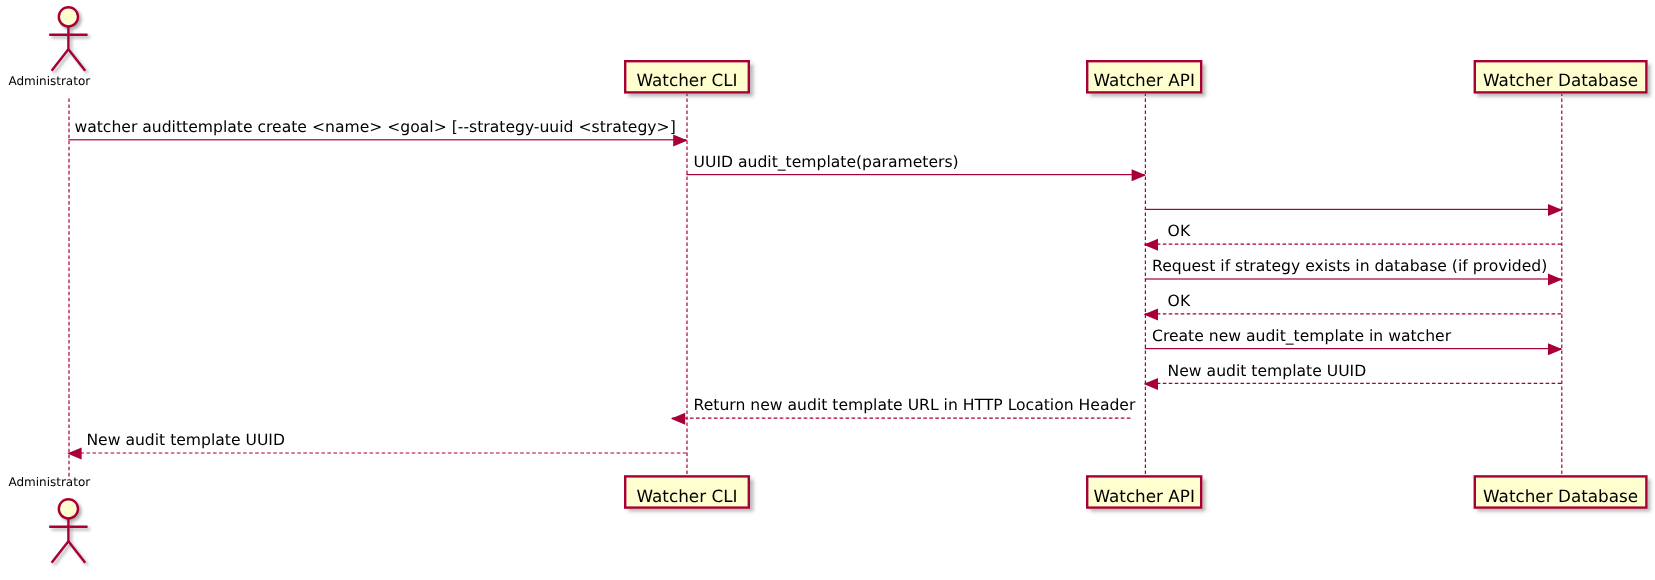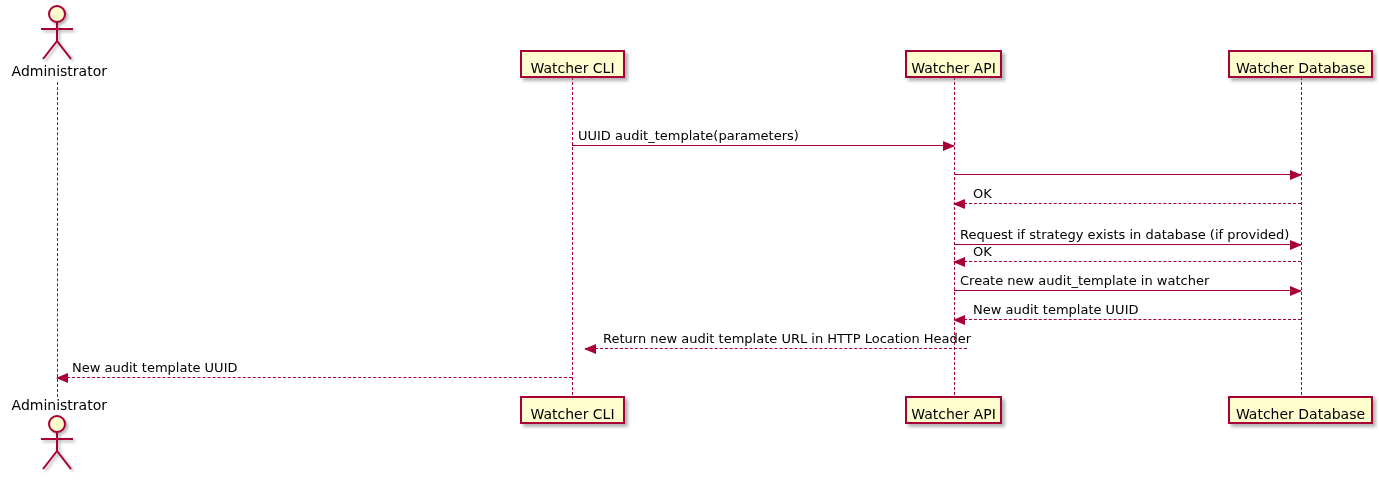--- a/index.html
+++ b/index.html
@@ -15,21 +15,21 @@
     background:var(--fill,#FEFECE);
     border:2px solid var(--accent,#A80036);
     box-shadow:3px 3px 3px rgba(90,90,90,0.45);
     display:flex; align-items:flex-end; justify-content:center;
     font-size:14px; white-space:nowrap;
   }
   .lifeline {
     position:absolute; width:0;
     border-left:1px dashed var(--accent,#A80036);
   }
-  .actor-label { position:absolute; font-size:14px; text-align:right; white-space:nowrap; }
+  .actor-label { position:absolute; font-size:10px; text-align:left; white-space:nowrap; }
   .actor-figure { position:absolute; filter:drop-shadow(2.5px 2.5px 1.5px rgba(110,110,110,0.55)); }
   .msg { position:absolute; height:20px; }
   .msg .lbl { position:absolute; bottom:3px; white-space:nowrap; font-size:13px; }
   .msg .line { position:absolute; left:0; right:0; bottom:0; height:0; border-top:1px solid var(--accent,#A80036); }
   .msg.dashed .line { border-top-style:dashed; }
   .msg .head { position:absolute; bottom:-5px; width:0; height:0; border-top:5px solid transparent; border-bottom:5px solid transparent; }
   .msg.r .head { right:-1px; border-left:12px solid var(--accent,#A80036); }
   .msg.l .head { left:-1px; border-right:12px solid var(--accent,#A80036); }
 </style>
 </head>
@@ -73,39 +73,44 @@
   <div class="participant" style="left:520px; top:396px; width:105px; height:28px;">
       <span>Watcher CLI</span>
     </div>
   <div class="participant" style="left:905px; top:396px; width:97px;  height:28px;">
       <span>Watcher API</span>
     </div>
   <div class="participant" style="left:1228px;top:396px; width:145px; height:28px;">
       <span>Watcher Database</span>
     </div>
 
+  <div class="msg solid r" style="left:57px; top:97px; width:515px;">
+    <span class="lbl" style="left:5px">watcher audittemplate create &lt;name&gt; &lt;goal&gt; [--strategy-uuid &lt;strategy&gt;]</span>
+    <div class="line"></div>
+      <span class="head"></span>
+  </div>
 
   <div class="msg solid r" style="left:572px; top:126px; width:382px;">
     <span class="lbl" style="left:6px">UUID audit_template(parameters)</span>
     <div class="line"></div>
       <span class="head"></span>
   </div>
 
   <div class="msg solid r" style="left:954px; top:155px; width:347px;">
     <div class="line"></div>
       <span class="head"></span>
   </div>
 
   <div class="msg dashed l" style="left:954px; top:184px; width:347px;">
     <span class="lbl" style="left:19px">OK</span>
     <div class="line"></div>
       <span class="head"></span>
   </div>
 
-  <div class="msg solid r" style="left:954px; top:225px; width:347px;">
+  <div class="msg solid r" style="left:954px; top:213px; width:347px;">
     <span class="lbl" style="left:6px">Request if strategy exists in database (if provided)</span>
     <div class="line"></div>
       <span class="head"></span>
   </div>
 
   <div class="msg dashed l" style="left:954px; top:242px; width:347px;">
     <span class="lbl" style="left:19px">OK</span>
     <div class="line"></div>
       <span class="head"></span>
   </div>
@@ -115,21 +120,21 @@
     <div class="line"></div>
       <span class="head"></span>
   </div>
 
   <div class="msg dashed l" style="left:954px; top:300px; width:347px;">
     <span class="lbl" style="left:19px">New audit template UUID</span>
     <div class="line"></div>
       <span class="head"></span>
   </div>
 
-  <div class="msg dashed l" style="left:585px; top:329px; width:382px;">
+  <div class="msg dashed l" style="left:560px; top:329px; width:382px;">
     <span class="lbl" style="left:18px">Return new audit template URL in HTTP Location Header</span>
     <div class="line"></div>
       <span class="head"></span>
   </div>
 
   <div class="msg dashed l" style="left:57px; top:358px; width:515px;">
     <span class="lbl" style="left:15px">New audit template UUID</span>
     <div class="line"></div>
       <span class="head"></span>
   </div>

